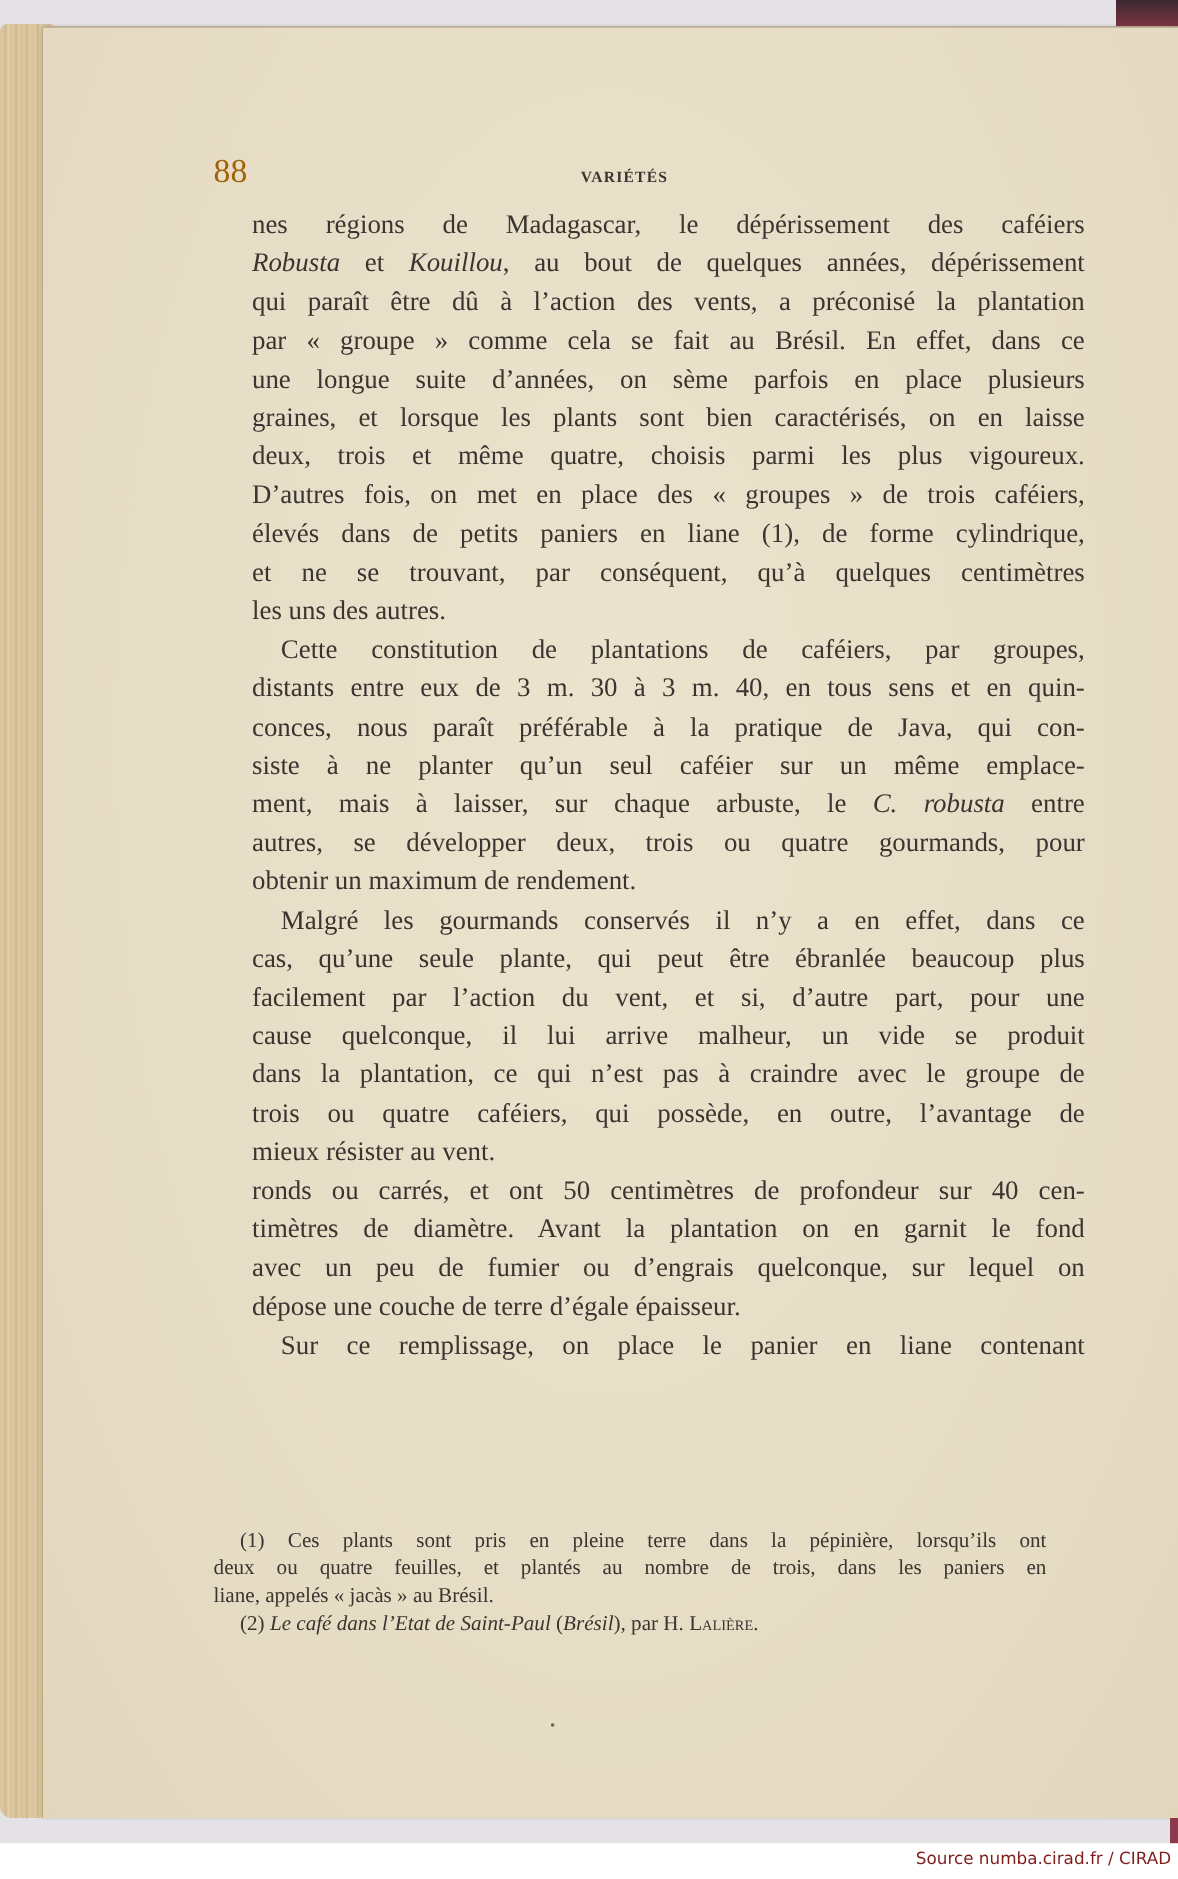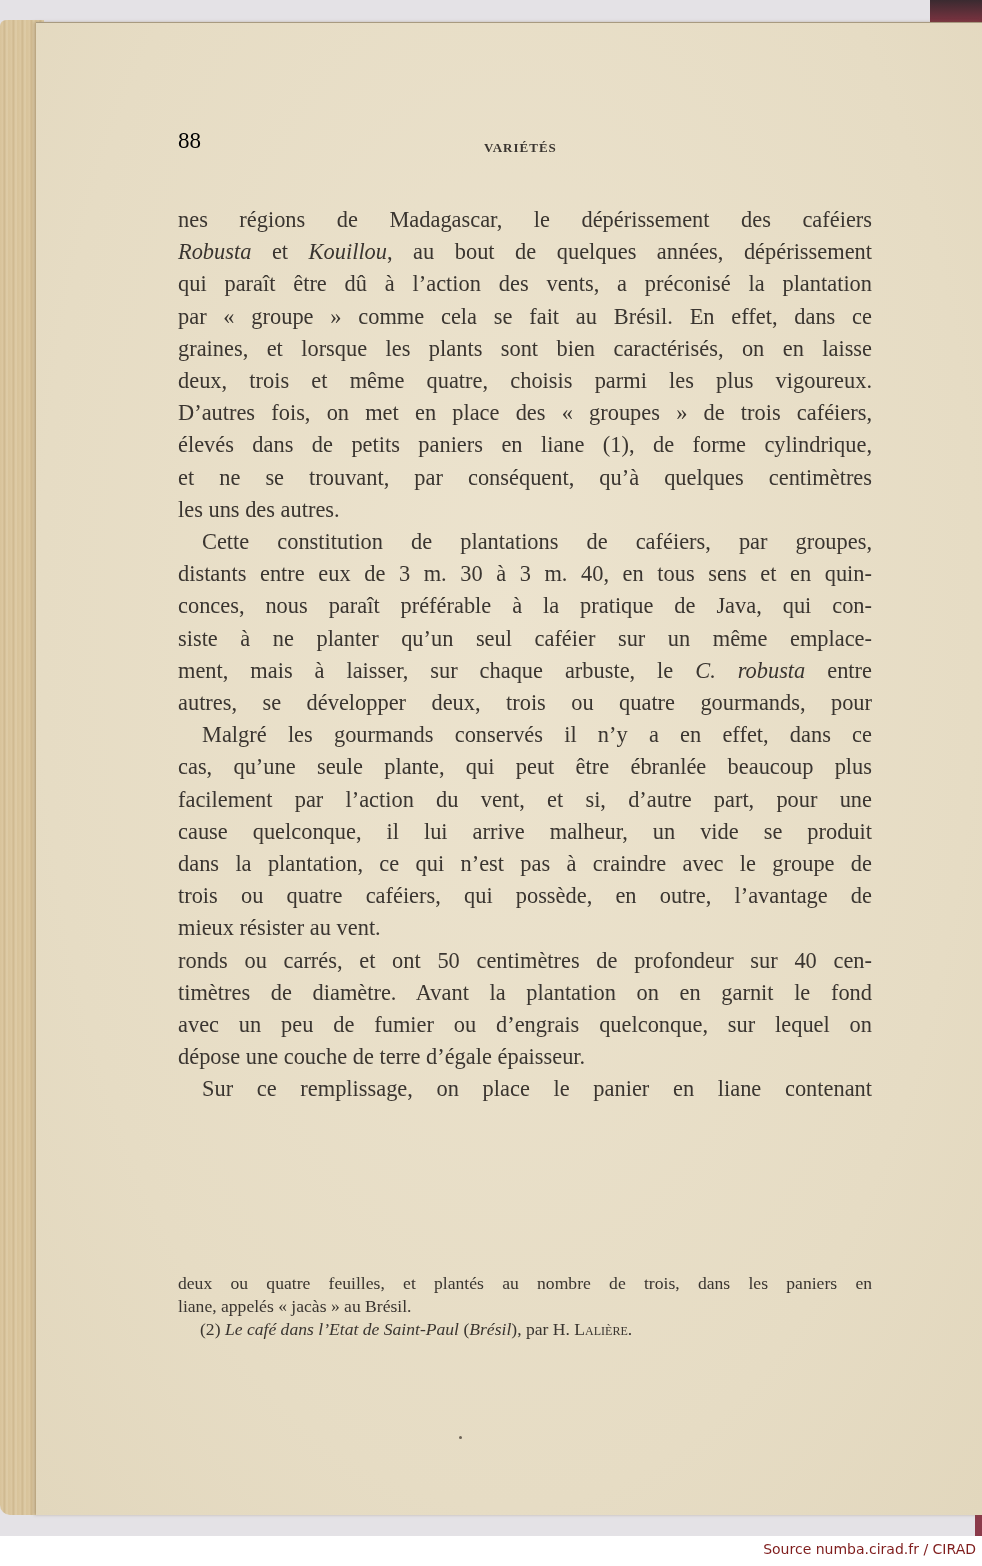--- a/index.html
+++ b/index.html
@@ -34,21 +34,21 @@
   }
   .text-block {
     position:absolute; left:178px; width:694px;
     color:#3a3530;
     font-size:22.4px;
     line-height:32.2px;
     text-align:justify;
   }
   .page-number {
     position:absolute; left:178px; top:128px;
-    font-size:23px; color:#000000;
+    font-size:28px; color:#a16207;
   }
   .running-head {
     position:absolute; left:484px; top:140px;
     font-size:13px; letter-spacing:1px; color:#3a3530; font-weight:bold;
   }
   .line { display:block; white-space:nowrap; text-align-last:justify; text-align:justify; }
   .line.last { text-align-last:left; }
   .indent { text-indent:24px; }
   .footnotes {
     position:absolute; left:178px; top:1272px; width:694px;
@@ -69,56 +69,59 @@
 <div class="scan-bg"></div>
 <div class="cover-top-right"></div>
 <div class="cover-bottom-right"></div>
 <div class="page-edges"></div>
 
 <div class="page"></div>
 
 <div class="page-number">88</div>
 <div class="running-head">VARIÉTÉS</div>
 
-<div class="text-block" style="top:204px;">
+<div class="text-block" style="top:171px;margin-left:32px;">
   <span class="line">nes régions de Madagascar, le dépérissement des caféiers</span>
   <span class="line"><i>Robusta</i><span> et </span><i>Kouillou</i><span>, au bout de quelques années, dépérissement</span></span>
   <span class="line">qui paraît être dû à l’action des vents, a préconisé la plantation</span>
   <span class="line">par « groupe » comme cela se fait au Brésil. En effet, dans ce</span>
+  <span class="line">une longue suite d’années, on sème parfois en place plusieurs</span>
   <span class="line">graines, et lorsque les plants sont bien caractérisés, on en laisse</span>
   <span class="line">deux, trois et même quatre, choisis parmi les plus vigoureux.</span>
   <span class="line">D’autres fois, on met en place des « groupes » de trois caféiers,</span>
   <span class="line">élevés dans de petits paniers en liane (1), de forme cylindrique,</span>
   <span class="line">et ne se trouvant, par conséquent, qu’à quelques centimètres</span>
   <span class="line last">les uns des autres.</span>
 
   <span class="line indent">Cette constitution de plantations de caféiers, par groupes,</span>
   <span class="line">distants entre eux de 3 m. 30 à 3 m. 40, en tous sens et en quin-</span>
   <span class="line">conces, nous paraît préférable à la pratique de Java, qui con-</span>
   <span class="line">siste à ne planter qu’un seul caféier sur un même emplace-</span>
   <span class="line"><span>ment, mais à laisser, sur chaque arbuste, le </span><i>C. robusta</i><span> entre</span></span>
   <span class="line">autres, se développer deux, trois ou quatre gourmands, pour</span>
+  <span class="line last">obtenir un maximum de rendement.</span>
 
   <span class="line indent">Malgré les gourmands conservés il n’y a en effet, dans ce</span>
   <span class="line">cas, qu’une seule plante, qui peut être ébranlée beaucoup plus</span>
   <span class="line">facilement par l’action du vent, et si, d’autre part, pour une</span>
   <span class="line">cause quelconque, il lui arrive malheur, un vide se produit</span>
   <span class="line">dans la plantation, ce qui n’est pas à craindre avec le groupe de</span>
   <span class="line">trois ou quatre caféiers, qui possède, en outre, l’avantage de</span>
   <span class="line last">mieux résister au vent.</span>
 
   <span class="line">ronds ou carrés, et ont 50 centimètres de profondeur sur 40 cen-</span>
   <span class="line">timètres de diamètre. Avant la plantation on en garnit le fond</span>
   <span class="line">avec un peu de fumier ou d’engrais quelconque, sur lequel on</span>
   <span class="line last">dépose une couche de terre d’égale épaisseur.</span>
 
   <span class="line indent">Sur ce remplissage, on place le panier en liane contenant</span>
 </div>
 
 <div class="footnotes">
+  <span class="line indent">(1) Ces plants sont pris en pleine terre dans la pépinière, lorsqu’ils ont</span>
   <span class="line">deux ou quatre feuilles, et plantés au nombre de trois, dans les paniers en</span>
   <span class="line last">liane, appelés « jacàs » au Brésil.</span>
   <span class="line last indent"><span>(2) </span><i>Le café dans l’Etat de Saint-Paul</i><span> (</span><i>Brésil</i><span>), par H. </span><span class="smallcaps">Lalière</span><span>.</span></span>
 </div>
 
 <div class="speck" style="left:459px; top:1436px;"></div>
 
 <div class="source-credit">Source numba.cirad.fr / CIRAD</div>
 
 </body></html>

